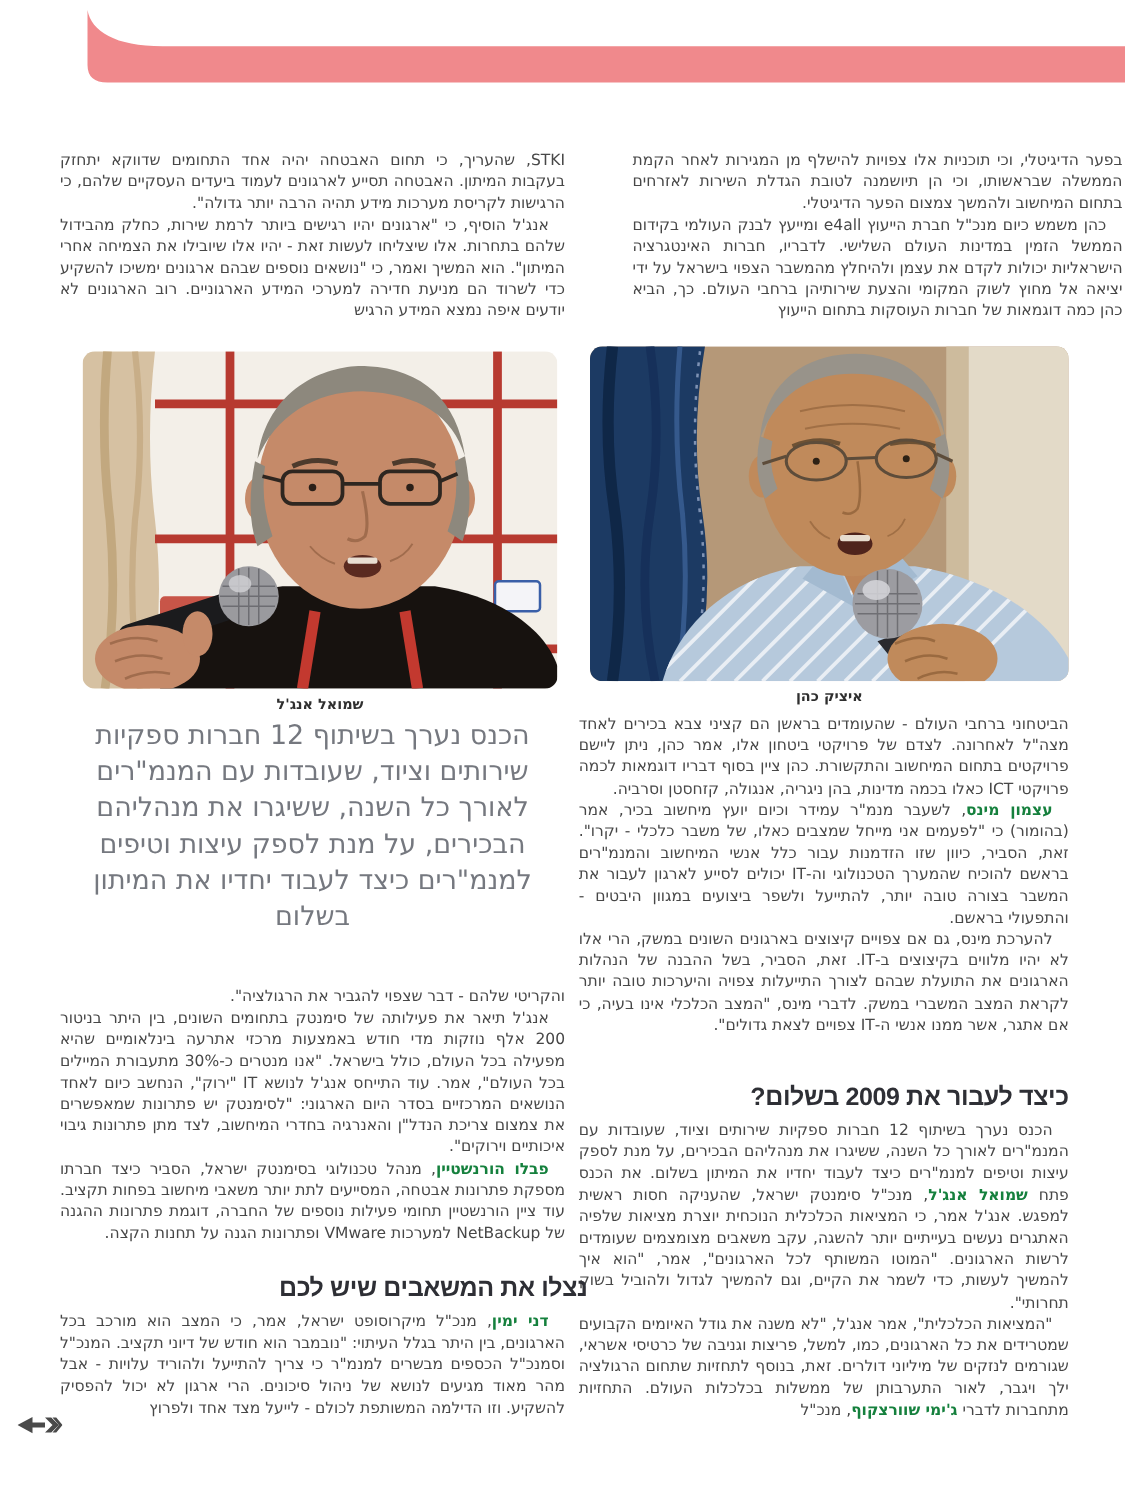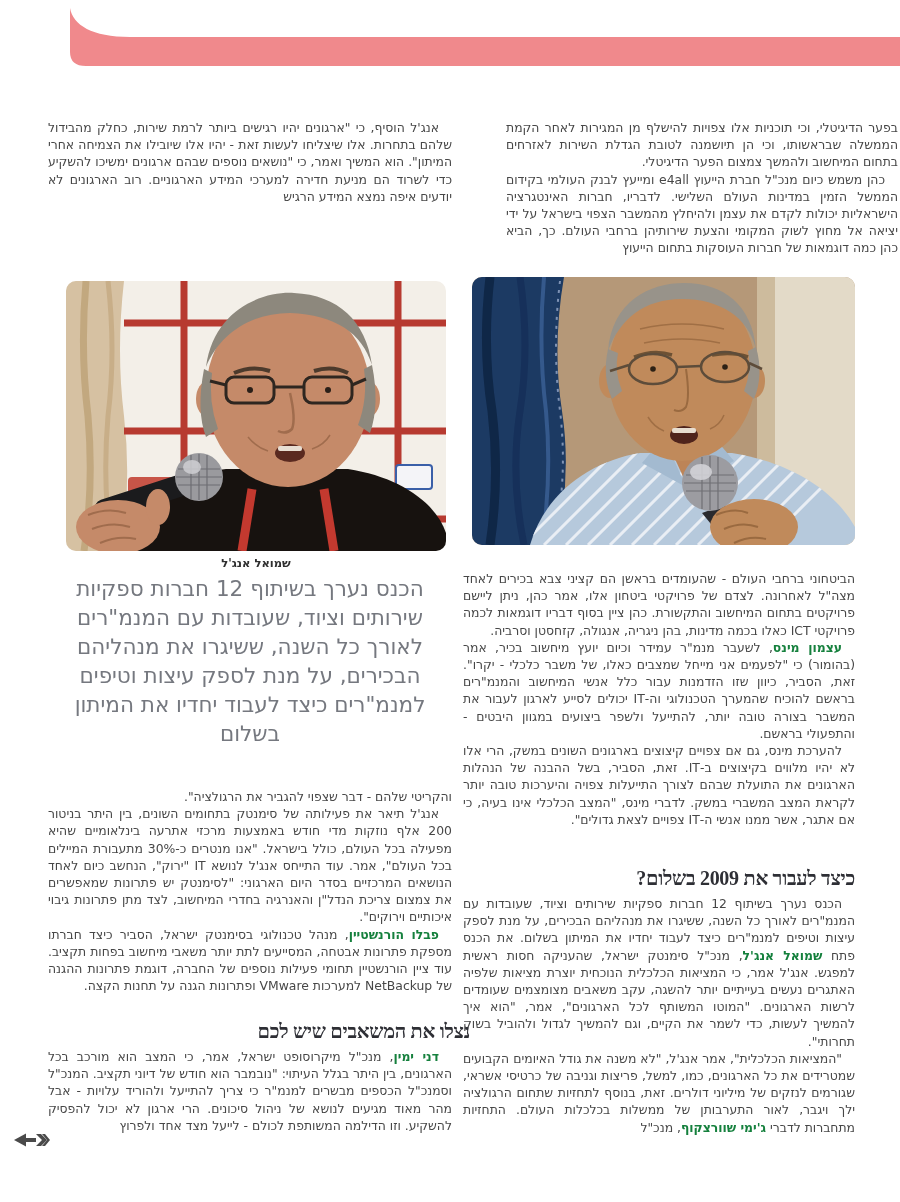--- a/index.html
+++ b/index.html
@@ -6,21 +6,21 @@
   .page{position:relative;width:900px;height:1202px;background:#ffffff;overflow:hidden;
         font-family:"DejaVu Sans",sans-serif;}
   .banner-svg{position:absolute;left:0;top:0;}
   .block{position:absolute;direction:rtl;text-align:justify;color:#474747;
          font-size:12.4px;line-height:17.2px;overflow:hidden;}
   .block p{margin:0;}
   .block p.ind{text-indent:13px;}
   .lead{font-weight:bold;color:#15803d;}
   .colhead{position:absolute;direction:rtl;margin:0;font-size:20px;font-weight:bold;
            color:#2e2f35;text-align:right;letter-spacing:-0.3px;
-           font-family:Liberation Serif, serif;}
+           font-family:Liberation Sans, sans-serif;}
   .quote{position:absolute;direction:rtl;text-align:center;color:#75787f;
          font-size:21.5px;line-height:29px;overflow:hidden;}
   figure.photo{position:absolute;margin:0;}
   .frame{display:block;border-radius:10px;overflow:hidden;line-height:0;}
   figcaption{font-size:11.5px;font-weight:bold;color:#2f2f2f;text-align:center;
              margin-top:5px;direction:rtl;}
   .footer{position:absolute;left:48px;top:1156px;width:620px;direction:rtl;
           white-space:nowrap;font-size:11.5px;color:#1c1c1c;
           font-family:"Liberation Serif","DejaVu Sans",serif;}
   .footer .dot{font-size:8px;vertical-align:2px;padding:0 5px;color:#111;}
@@ -109,36 +109,38 @@
             <path d="M214,214 L262,214"></path>
           <path d="M230,180 L230,232"></path>
             <path d="M238,179 L238,233"></path>
             <path d="M246,180 L246,232"></path>
         </g>
         <ellipse cx="229" cy="195" rx="11" ry="8" fill="#d6d6da" opacity="0.85"></ellipse>
         <ellipse cx="282" cy="250" rx="44" ry="28" fill="#c08a5b"></ellipse>
         <path d="M244,238 Q262,230 276,236 M252,252 Q270,244 286,250 M262,266 Q278,258 294,262" stroke="#9a6a40" stroke-width="2" fill="none"></path>
       </svg>
     </span>
+    <figcaption>איציק כהן</figcaption>
   </figure>
 
   <div class="block" style="left:463px;top:570px;width:392px;height:294px;">
     <p>הביטחוני ברחבי העולם - שהעומדים בראשן הם קציני צבא בכירים לאחד מצה"ל לאחרונה. לצדם של פרויקטי ביטחון אלו, אמר כהן, ניתן ליישם פרויקטים בתחום המיחשוב והתקשורת. כהן ציין בסוף דבריו דוגמאות לכמה פרויקטי ICT כאלו בכמה מדינות, בהן ניגריה, אנגולה, קזחסטן וסרביה.</p>
     <p class="ind"><span class="lead">עצמון מינס</span><span>, לשעבר מנמ"ר עמידר וכיום יועץ מיחשוב בכיר, אמר (בהומור) כי "לפעמים אני מייחל שמצבים כאלו, של משבר כלכלי - יקרו". זאת, הסביר, כיוון שזו הזדמנות עבור כלל אנשי המיחשוב והמנמ"רים בראשם להוכיח שהמערך הטכנולוגי וה-IT יכולים לסייע לארגון לעבור את המשבר בצורה טובה יותר, להתייעל ולשפר ביצועים במגוון היבטים - והתפעולי בראשם.</span></p>
     <p class="ind">להערכת מינס, גם אם צפויים קיצוצים בארגונים השונים במשק, הרי אלו לא יהיו מלווים בקיצוצים ב-IT. זאת, הסביר, בשל ההבנה של הנהלות הארגונים את התועלת שבהם לצורך התייעלות צפויה והיערכות טובה יותר לקראת המצב המשברי במשק. לדברי מינס, "המצב הכלכלי אינו בעיה, כי אם אתגר, אשר ממנו אנשי ה-IT צפויים לצאת גדולים".</p>
   </div>
 
   <h2 class="colhead" style="left:463px;top:867px;width:392px;">כיצד לעבור את 2009 בשלום?</h2>
 
   <div class="block" style="left:463px;top:895px;width:392px;height:248px;">
     <p class="ind"><span>הכנס נערך בשיתוף 12 חברות ספקיות שירותים וציוד, שעובדות עם המנמ"רים לאורך כל השנה, ששיגרו את מנהליהם הבכירים, על מנת לספק עיצות וטיפים למנמ"רים כיצד לעבוד יחדיו את המיתון בשלום. את הכנס פתח </span><span class="lead">שמואל אנג'ל</span><span>, מנכ"ל סימנטק ישראל, שהעניקה חסות ראשית למפגש. אנג'ל אמר, כי המציאות הכלכלית הנוכחית יוצרת מציאות שלפיה האתגרים נעשים בעייתיים יותר להשגה, עקב משאבים מצומצמים שעומדים לרשות הארגונים. "המוטו המשותף לכל הארגונים", אמר, "הוא איך להמשיך לעשות, כדי לשמר את הקיים, וגם להמשיך לגדול ולהוביל בשוק תחרותי".</span></p>
     <p class="ind"><span>"המציאות הכלכלית", אמר אנג'ל, "לא משנה את גודל האיומים הקבועים שמטרידים את כל הארגונים, כמו, למשל, פריצות וגניבה של כרטיסי אשראי, שגורמים לנזקים של מיליוני דולרים. זאת, בנוסף לתחזיות שתחום הרגולציה ילך ויגבר, לאור התערבותן של ממשלות בכלכלות העולם. התחזיות מתחברות לדברי </span><span class="lead">ג'ימי שוורצקוף</span><span>, מנכ"ל</span></p>
   </div>
 
   <div class="block" style="left:48px;top:119px;width:404px;height:158px;">
+    <p>STKI, שהעריך, כי תחום האבטחה יהיה אחד התחומים שדווקא יתחזק בעקבות המיתון. האבטחה תסייע לארגונים לעמוד ביעדים העסקיים שלהם, כי הרגישות לקריסת מערכות מידע תהיה הרבה יותר גדולה".</p>
     <p class="ind">אנג'ל הוסיף, כי "ארגונים יהיו רגישים ביותר לרמת שירות, כחלק מהבידול שלהם בתחרות. אלו שיצליחו לעשות זאת - יהיו אלו שיובילו את הצמיחה אחרי המיתון". הוא המשיך ואמר, כי "נושאים נוספים שבהם ארגונים ימשיכו להשקיע כדי לשרוד הם מניעת חדירה למערכי המידע הארגוניים. רוב הארגונים לא יודעים איפה נמצא המידע הרגיש</p>
   </div>
 
   <figure class="photo" style="left:66px;top:281px;width:380px;">
     <span class="frame">
       <svg width="380" height="270" viewBox="0 0 380 270">
         <rect width="380" height="270" fill="#f3efe8"></rect>
         <path d="M0,0 H58 Q50,70 58,135 Q66,205 54,270 H0 Z" fill="#d6c1a2"></path>
         <path d="M20,0 Q14,70 22,135 Q28,205 18,270" stroke="#c2a87f" stroke-width="7" fill="none"></path>
         <path d="M42,0 Q50,70 42,135 Q36,205 46,270" stroke="#c8ae88" stroke-width="5" fill="none"></path>

